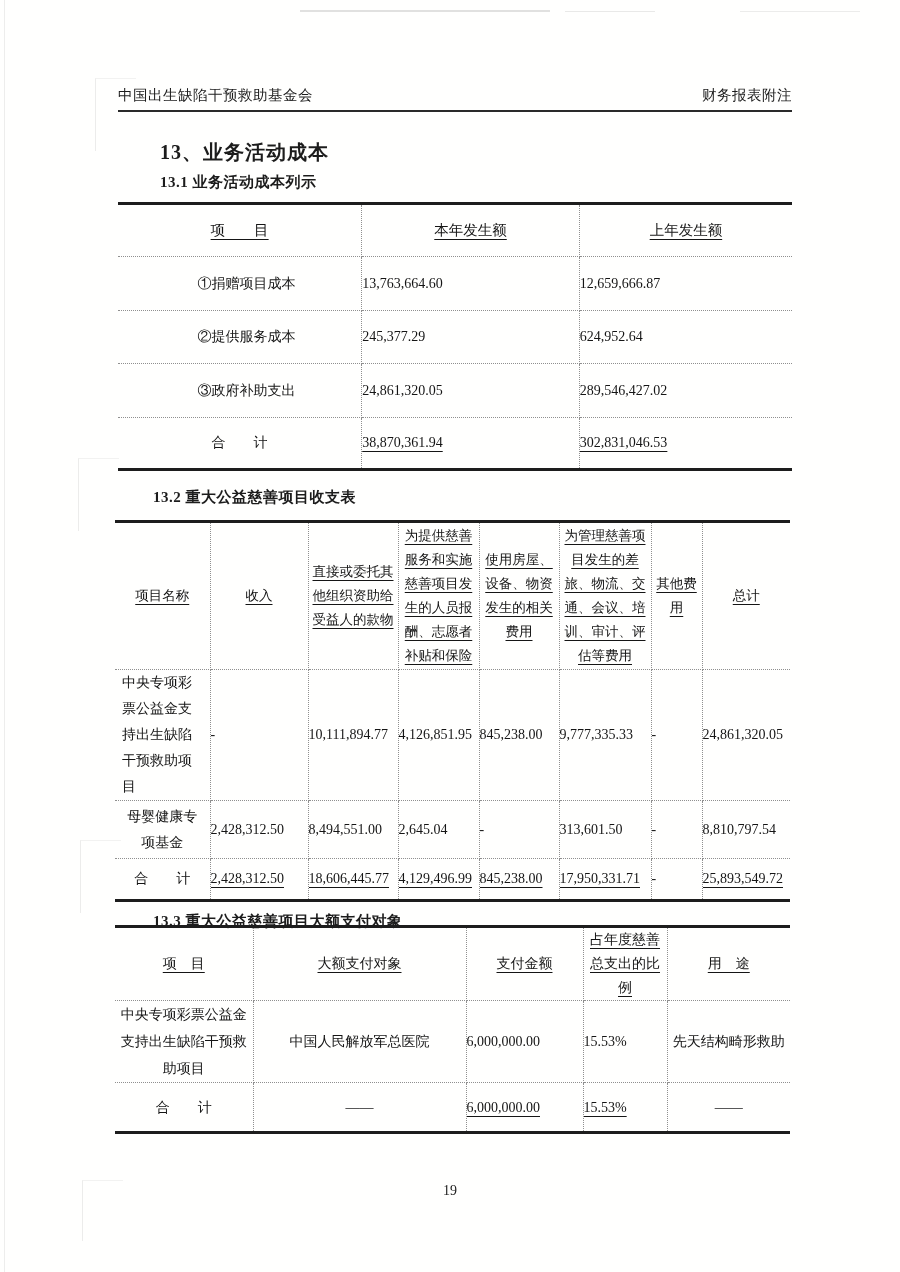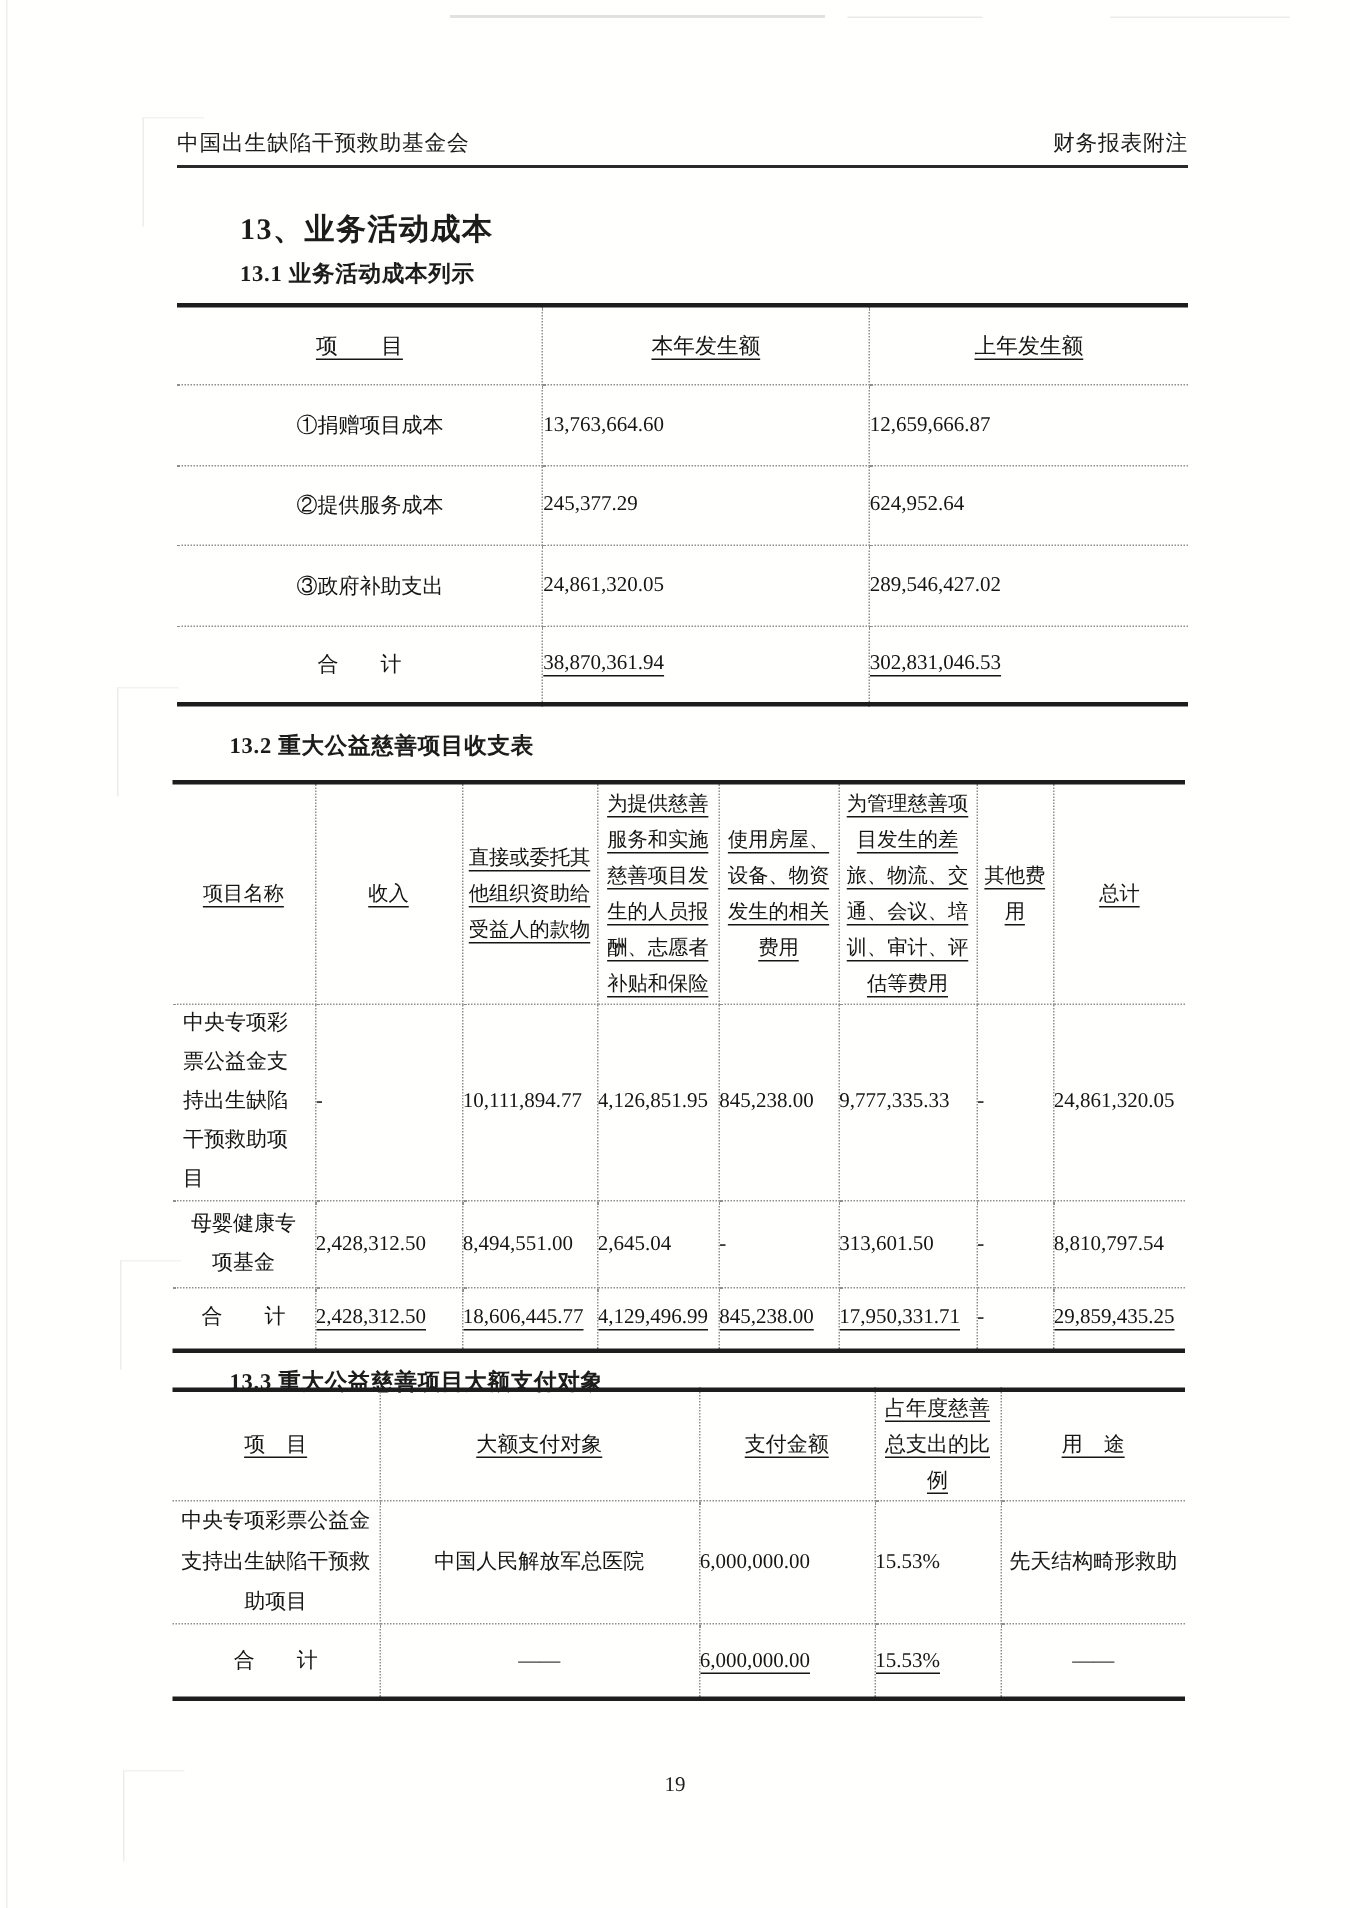--- a/index.html
+++ b/index.html
@@ -181,21 +181,21 @@
       <td class="num">8,810,797.54</td>
     </tr>
     <tr style="height:42px">
       <td class="center">合　　计</td>
       <td class="num"><span class="u">2,428,312.50</span></td>
       <td class="num"><span class="u">18,606,445.77</span></td>
       <td class="num"><span class="u">4,129,496.99</span></td>
       <td class="num"><span class="u">845,238.00</span></td>
       <td class="num"><span class="u">17,950,331.71</span></td>
       <td class="num">-</td>
-      <td class="num"><span class="u">29,859,435.25</span></td>
+      <td class="num"><span class="u">25,893,549.72</span></td>
     </tr>
   </tbody>
     </table>
 
   <h2 class="sub-title t133">13.3 重大公益慈善项目大额支付对象</h2>
 
   <table class="doc-table tbl-133">
     <colgroup>
       <col style="width:138px">
         <col style="width:213px">

